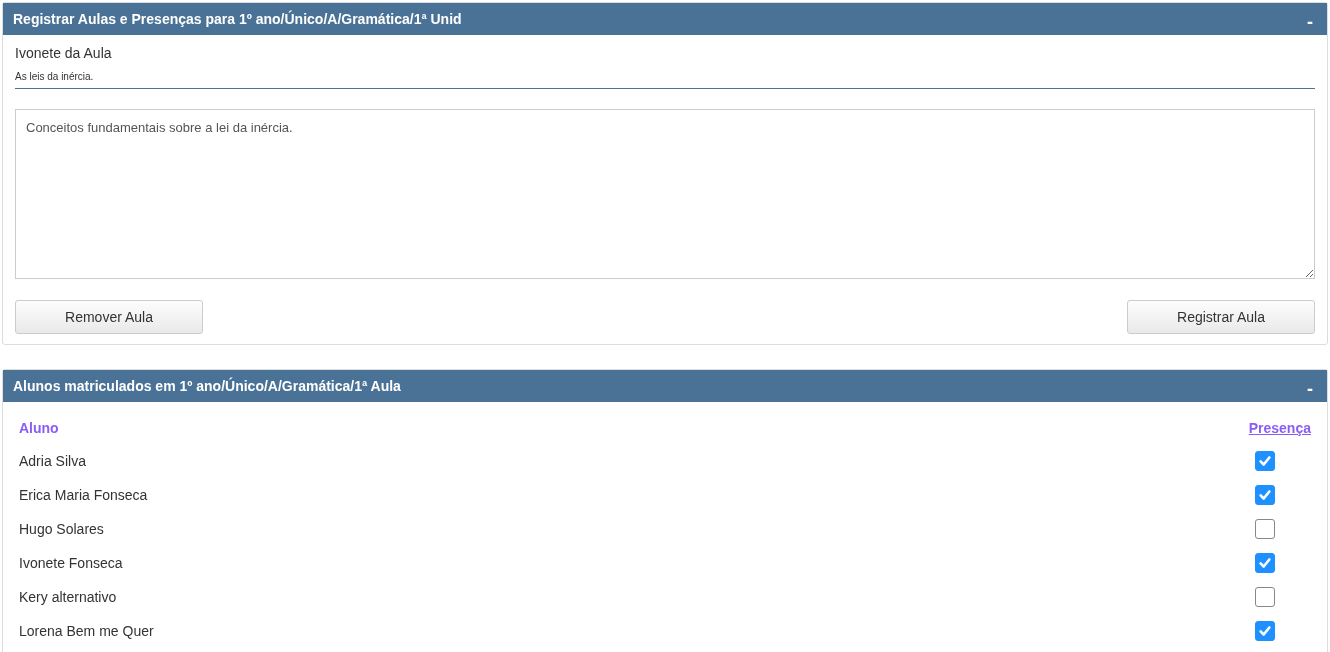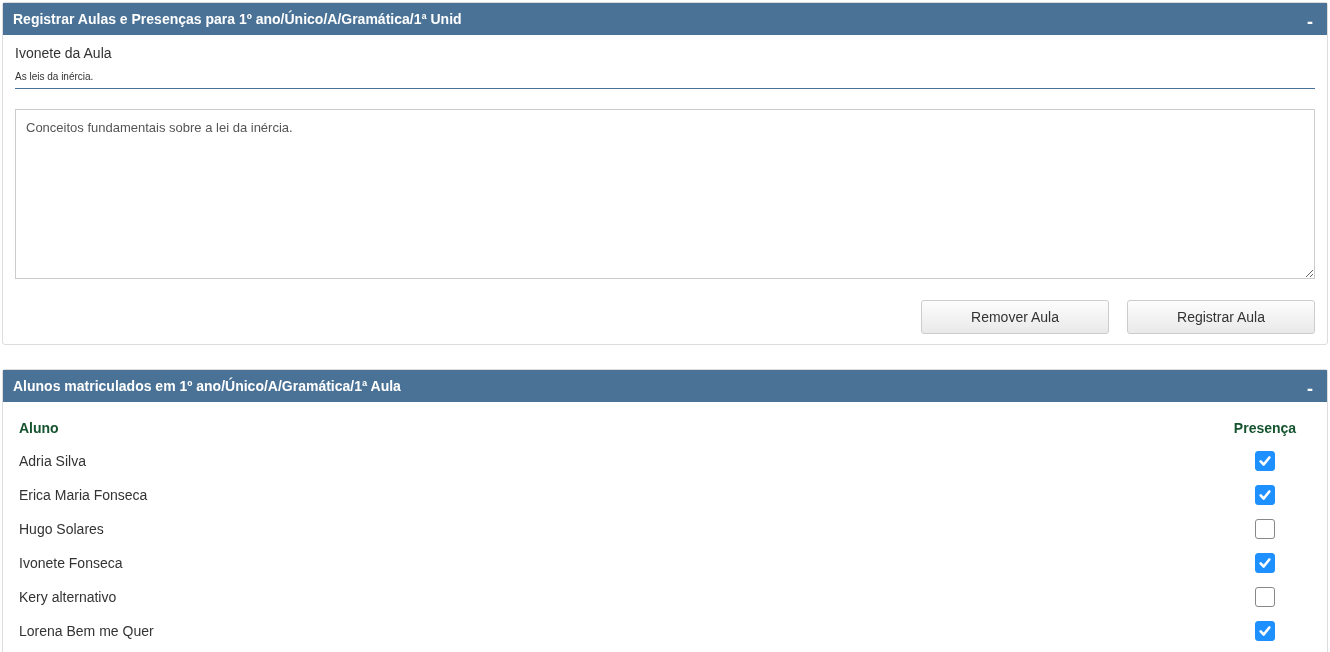--- a/index.html
+++ b/index.html
@@ -62,21 +62,21 @@
       border-radius: 0;
       padding: 10px;
       font-size: 13px;
       font-family: inherit;
       color: #555;
       resize: vertical;
       outline: none;
     }
     .button-row {
       display: flex;
-      justify-content: flex-end;
+      justify-content: space-between;
       gap: 18px;
       margin-top: 18px;
     }
     .btn {
       min-width: 188px;
       padding: 8px 16px;
       background: linear-gradient(to bottom, #fdfdfd, #e9e9e9);
       border: 1px solid #ccc;
       border-radius: 3px;
       font-size: 14px;
@@ -86,25 +86,26 @@
     }
     .students-table {
       width: 100%;
       border-collapse: collapse;
     }
     .students-table th {
       text-align: left;
       padding: 8px 4px;
       font-weight: bold;
       font-size: 14px;
-      color: #14532d;
+      color: #8b5cf6;
     }
     .students-table th.presenca-col {
-      text-align: center;
+      text-align: right;
       width: 100px;
+      text-decoration: underline;
     }
     .students-table td {
       padding: 7px 4px;
       font-size: 14px;
       color: #333;
     }
     .students-table td.presenca-cell {
       text-align: center;
     }
     .checkbox {

